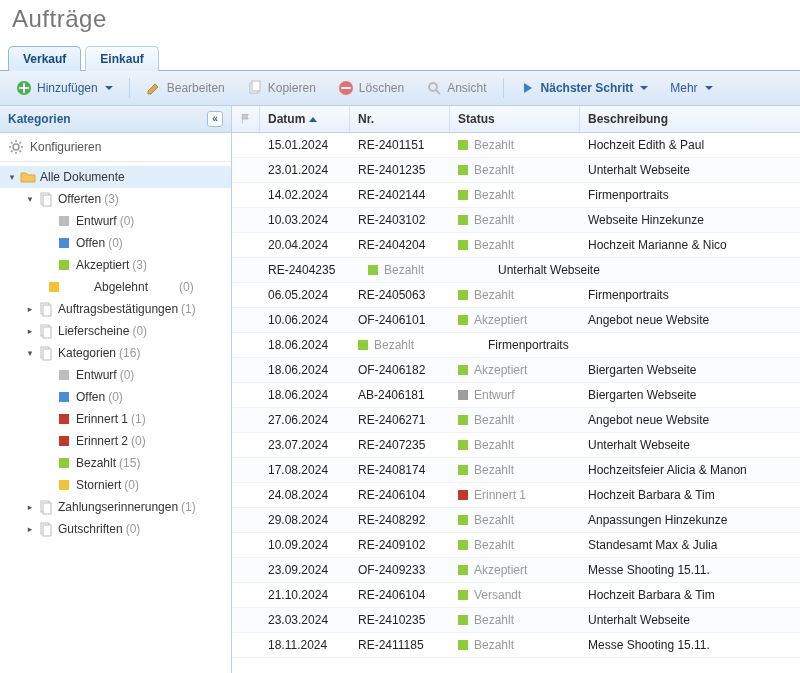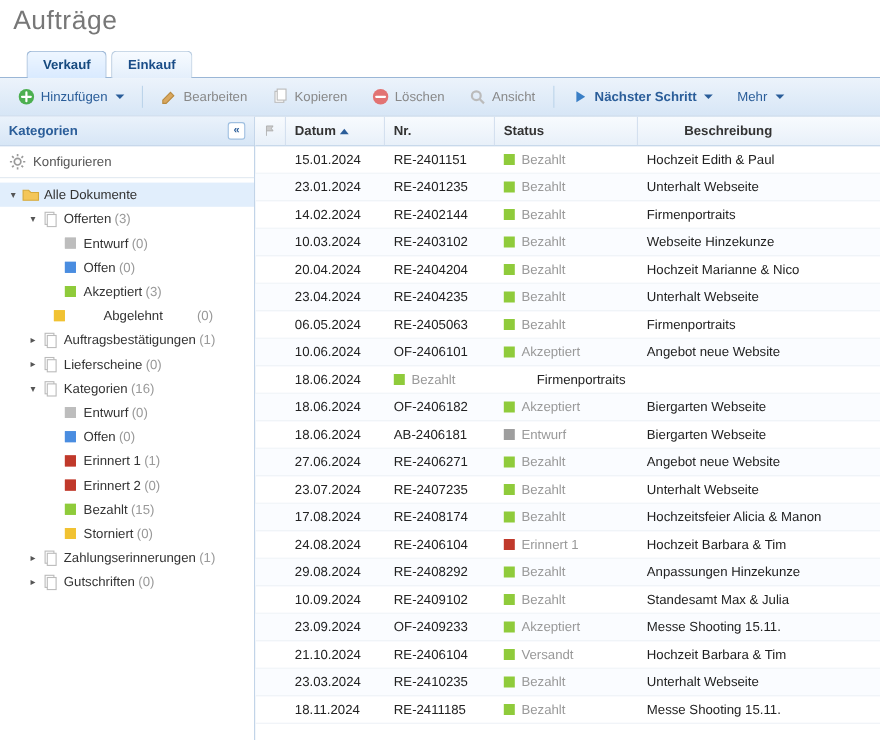--- a/index.html
+++ b/index.html
@@ -23,21 +23,21 @@
     padding: 5px 12px 12px 12px;
     font-size: 24px;
     font-weight: 300;
     color: #777;
     letter-spacing: 0.5px;
   }
 
   
   .tabs-row {
     display: flex;
-    padding-left: 24px;
+    padding-left: 8px;
     border-bottom: 1px solid #9ab6d6;
     background: #fff;
   }
   .tab {
     padding: 5px 14px;
     border: 1px solid #b8cce0;
     border-bottom: none;
     border-radius: 5px 5px 0 0;
     margin-right: 4px;
     background: linear-gradient(#f7fbff, #e4effb);
@@ -469,21 +469,21 @@
         <div class="gh-cell col-date">
           <span>Datum</span>
           <span class="sort-caret"></span>
         </div>
         <div class="gh-cell col-nr">
           <span>Nr.</span>
         </div>
         <div class="gh-cell col-status">
           <span>Status</span>
         </div>
-        <div class="gh-cell col-desc" style="border-right:none;margin-left:34px;">
+        <div class="gh-cell col-desc" style="border-right:none;">
           <span>Beschreibung</span>
         </div>
       </div>
       <div class="grid-body" id="grid-body">
           <div class="grid-row">
             <div class="gc col-flag"></div>
             <div class="gc col-date">15.01.2024</div>
             <div class="gc col-nr">RE-2401151</div>
             <div class="gc col-status status-cell">
               <span class="status-sq" style="background: rgb(143, 203, 59);"></span>
@@ -526,21 +526,20 @@
             <div class="gc col-date">20.04.2024</div>
             <div class="gc col-nr">RE-2404204</div>
             <div class="gc col-status status-cell">
               <span class="status-sq" style="background: rgb(143, 203, 59);"></span>
               <span>Bezahlt</span>
             </div>
             <div class="gc col-desc">Hochzeit Marianne &amp; Nico</div>
           </div>
           <div class="grid-row">
             <div class="gc col-flag"></div>
-            <div class="gc col-date">23.04.2024</div>
             <div class="gc col-nr">RE-2404235</div>
             <div class="gc col-status status-cell">
               <span class="status-sq" style="background: rgb(143, 203, 59);"></span>
               <span>Bezahlt</span>
             </div>
             <div class="gc col-desc">Unterhalt Webseite</div>
           </div>
           <div class="grid-row">
             <div class="gc col-flag"></div>
             <div class="gc col-date">06.05.2024</div>

